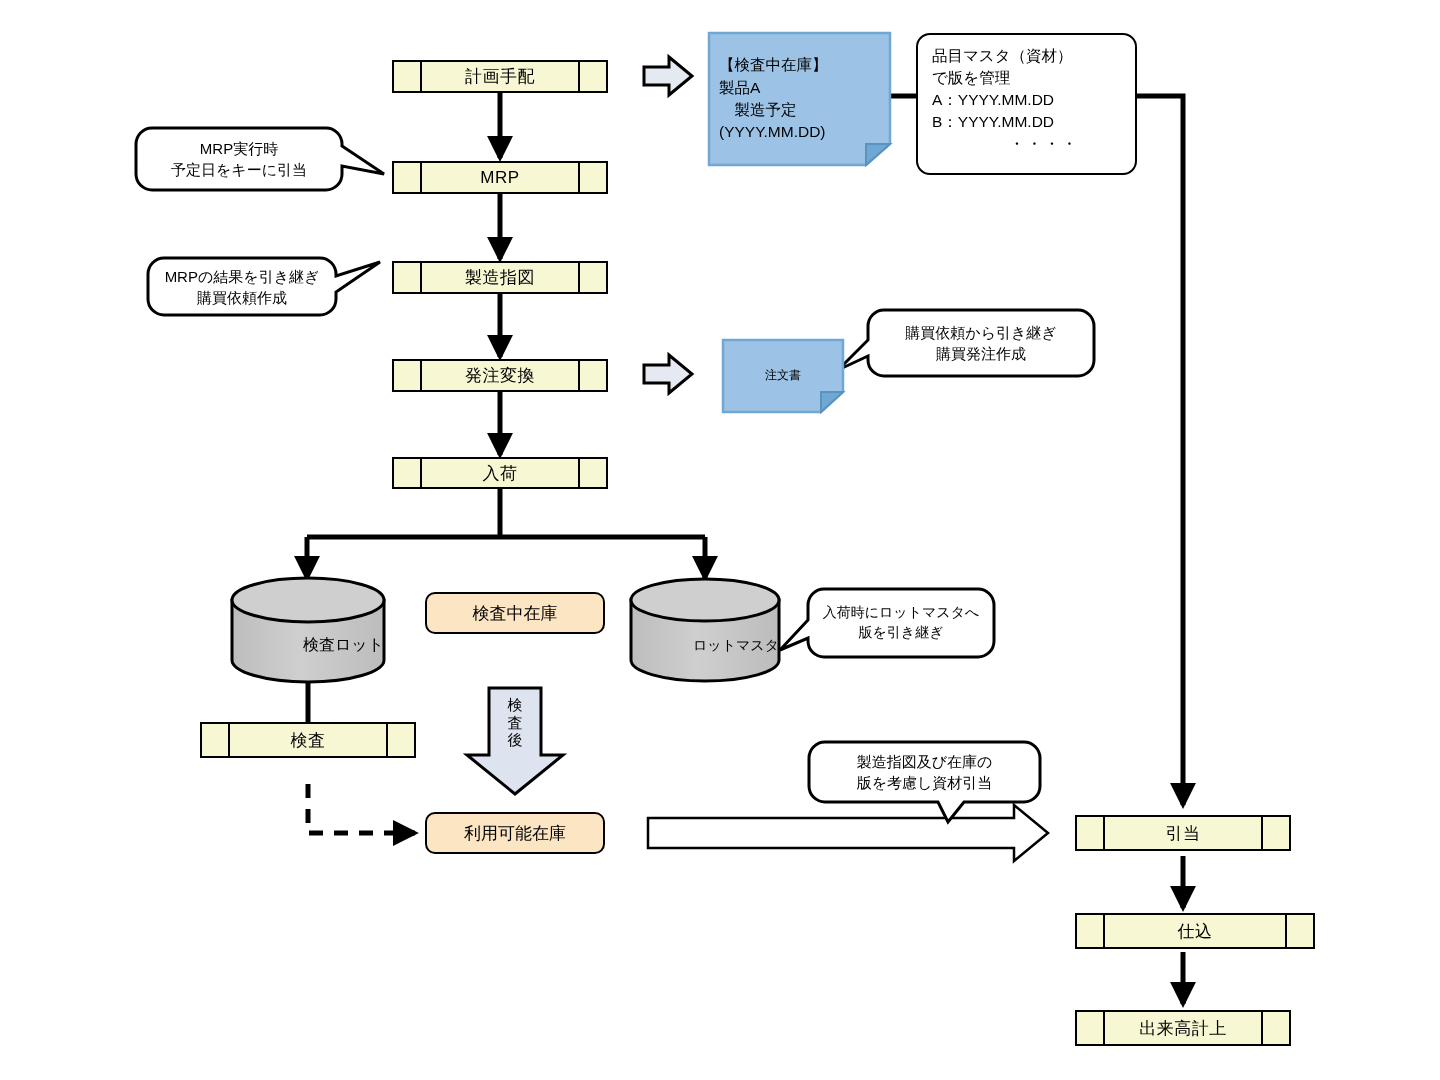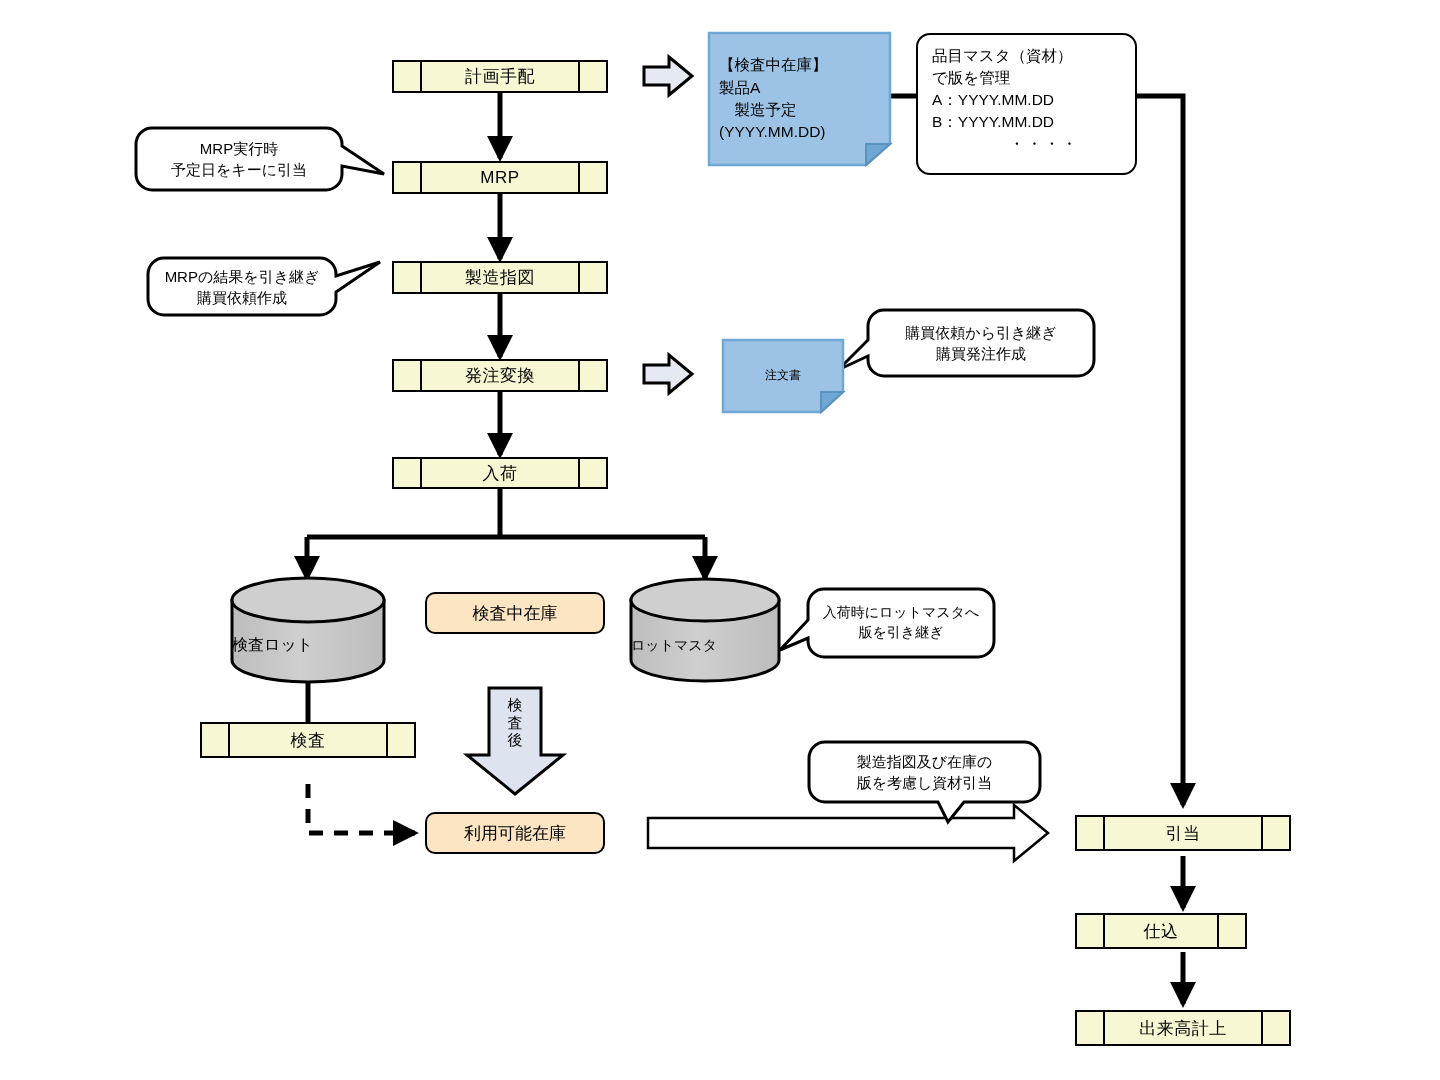--- a/index.html
+++ b/index.html
@@ -111,21 +111,21 @@
     justify-content: center;
     font-size: 15px;
     line-height: 1.4;
     color: #000;
     text-align: center;
     white-space: nowrap;
   }
   
   .db-lbl {
     position: absolute;
-    text-align: left;
+    text-align: right;
     font-size: 16px;
     color: #000;
     white-space: nowrap;
   }
   
   .vtxt {
     position: absolute;
     display: flex;
     flex-direction: column;
     align-items: center;
@@ -281,21 +281,21 @@
   </div>
 
   <div class="proc" style="left:1075px; top:815px; width:216px; height:36px;">
     <div class="seg-l" style="width:28px;"></div>
     <div class="seg-c">
       <span class="lbl">引当</span>
     </div>
     <div class="seg-r" style="width:28px;"></div>
   </div>
 
-  <div class="proc" style="left:1075px; top:913px; width:172px; height:36px;">
+  <div class="proc" style="left:1075px; top:913px; width:240px; height:36px;">
     <div class="seg-l" style="width:28px;"></div>
     <div class="seg-c">
       <span class="lbl">仕込</span>
     </div>
     <div class="seg-r" style="width:28px;"></div>
   </div>
 
   <div class="proc" style="left:1075px; top:1010px; width:216px; height:36px;">
     <div class="seg-l" style="width:28px;"></div>
     <div class="seg-c">

